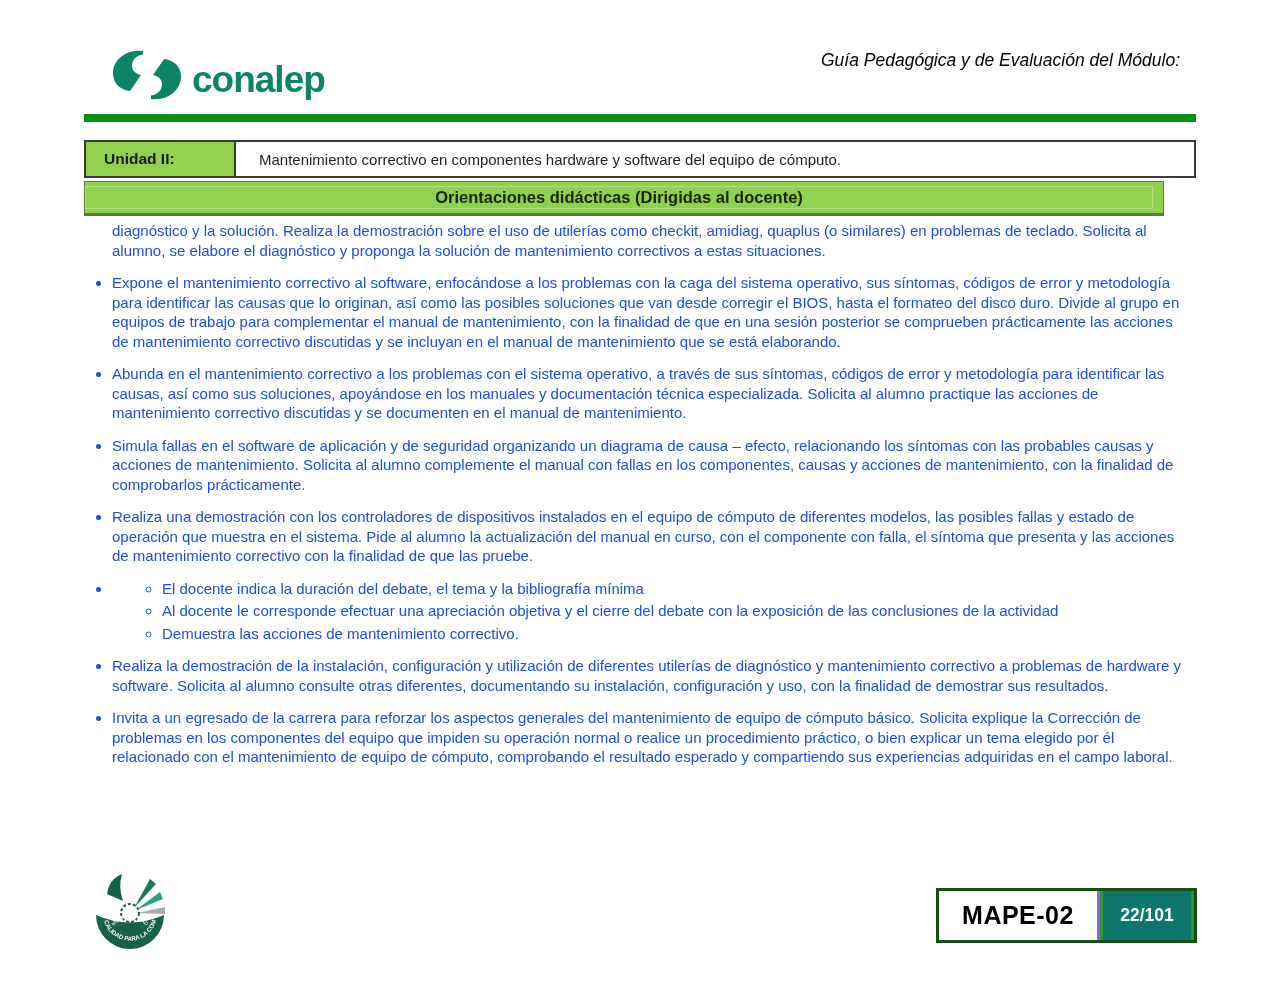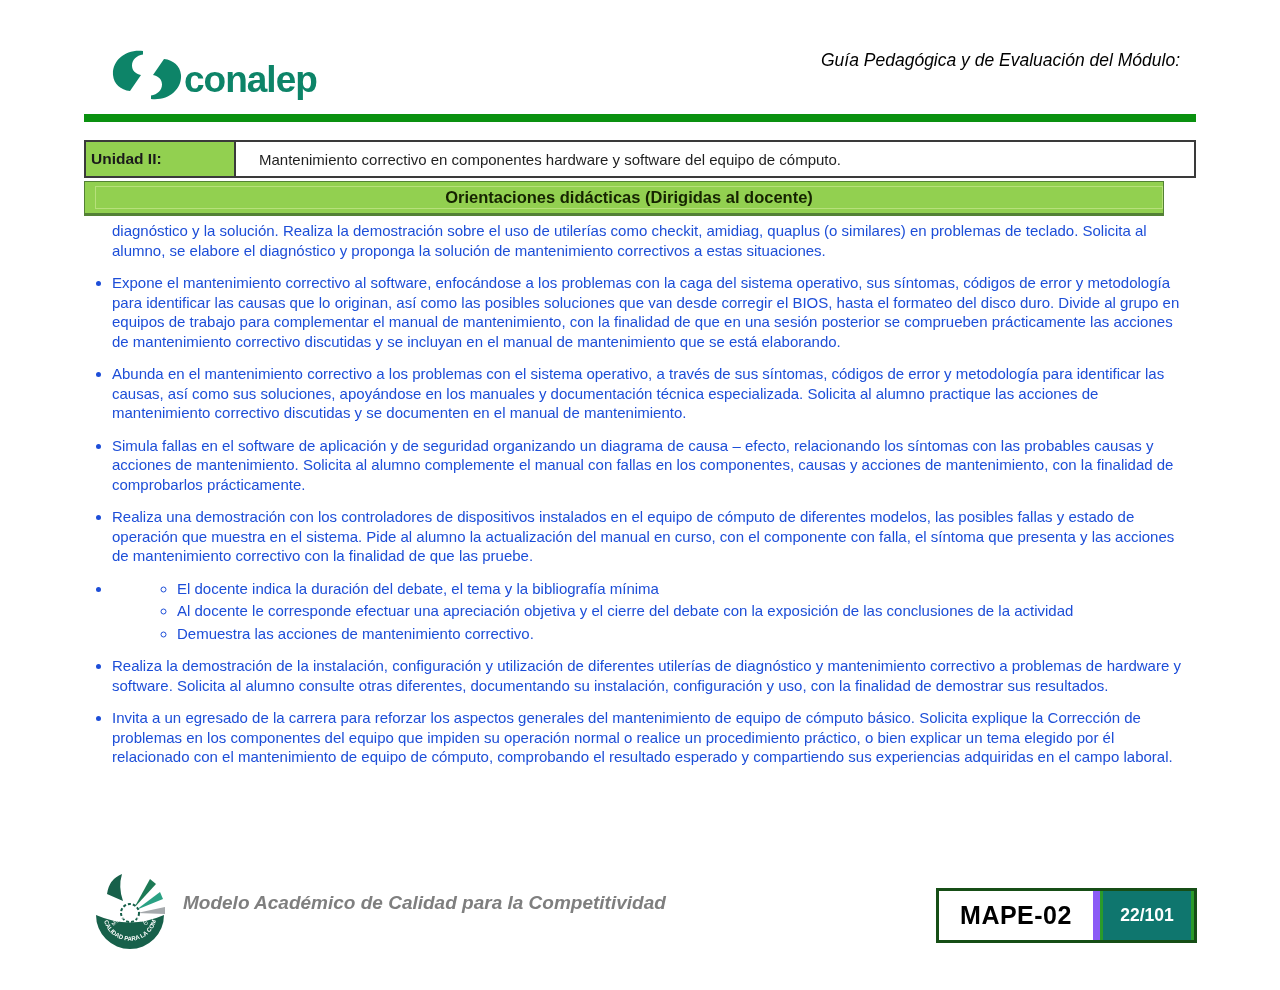--- a/index.html
+++ b/index.html
@@ -2,56 +2,56 @@
 <html><head>
 <meta charset="utf-8">
 <style>
   * { margin:0; padding:0; box-sizing:border-box; }
   html,body { background:#fff; }
   body { font-family:"Liberation Sans", sans-serif; color:#1a1a1a; }
   .page { position:relative; width:1280px; height:990px; background:#fff; overflow:hidden; }
 
   
   .logo-wrap { position:absolute; left:110px; top:50px; display:flex; align-items:flex-end; }
-  .logo-text { font-size:37px; font-weight:700; color:#0d8468; letter-spacing:-1px; line-height:1; padding-bottom:2px; }
+  .logo-text { font-size:37px; font-weight:700; color:#0d8468; letter-spacing:-1px; margin-left:8px; line-height:1; padding-bottom:2px; }
   .doc-title { position:absolute; right:100px; top:50px; text-align:right; font-size:17.5px; line-height:21px; color:#000000; }
   .doc-title .l1 { font-style:italic; }
   .doc-title .l2 { font-style:italic; font-weight:bold; }
   .double-rule { position:absolute; left:84px; width:1112px; top:114px; height:3px;
                  border-top:5px solid #0a9110; border-bottom:3px solid #0a9110; }
 
   
   .unit-row { position:absolute; left:84px; top:140px; width:1112px; height:38px;
               display:flex; border:2px solid #3a3a3a; background:#fff; }
   .unit-label { width:150px; background:#92d050; border-right:2px solid #3a3a3a;
-                font-weight:bold; font-size:15.5px; display:flex; align-items:center; padding-left:5px; }
+                font-weight:bold; font-size:15.5px; display:flex; align-items:center; padding-left:18px; }
   .unit-desc { flex:1; display:flex; align-items:center; padding-left:23px; font-size:15px; color:#1f1f1f; }
 
   .banner { position:absolute; left:84px; top:181px; width:1080px; height:35px;
             background:#92d050; border:1px solid #538135; border-bottom:3px solid #538135;
-            display:flex; align-items:center; justify-content:flex-end; }
+            display:flex; align-items:center; justify-content:flex-start; }
   .banner-inner { width:calc(100% - 10px); height:calc(100% - 8px); border:1px solid #b7e07b;
                   display:flex; align-items:center; justify-content:center;
                   font-weight:bold; font-size:16.5px; color:#152300; }
 
   
   .content { position:absolute; left:92px; top:221px; width:1100px; font-size:15px; line-height:19.5px; color:#1d4ed8; }
   .content p.cont { margin:0 0 13px 20px; }
   ul.bullets { list-style:disc; margin:0; padding-left:20px; }
   ul.bullets > li { margin-bottom:13px; padding-left:0; }
   ul.sub { list-style:circle; margin:11px 0 0 0; padding-left:50px; }
-  ul.sub > li { margin-bottom:3px;margin-left:15px; }
+  ul.sub > li { margin-bottom:3px; }
 
   
   .badge { position:absolute; left:92px; top:866px; }
   .motto { position:absolute; left:183px; top:892px; font-size:19px; font-style:italic; font-weight:bold; color:#7f7f7f; }
   .code-box { position:absolute; left:936px; top:888px; width:261px; height:55px; display:flex;
               border:3px solid #164e16; background:#fff; }
   .code-cell { width:161px; display:flex; align-items:center; justify-content:center;
-               font-weight:bold; font-size:25px; color:#000; border-right:7px solid #8b5cf6; letter-spacing:0.5px; }
+               font-weight:bold; font-size:25px; color:#000; border-right:3px solid #8b5cf6; letter-spacing:0.5px; }
   .page-cell { flex:1; background:#0f766e; color:#fff; display:flex; align-items:center; justify-content:center;
                font-weight:bold; font-size:17.5px; box-shadow:inset 3px 0 0 #2a9b2a, inset -3px 0 0 #2a9b2a; }
 </style>
 </head>
 <body>
 
 <div class="page">
 
   <div class="logo-wrap">
     <svg width="74" height="50" viewBox="0 0 74 50">
@@ -109,20 +109,19 @@
       <text font-size="6" fill="#ffffff" font-family="Liberation Sans, sans-serif" font-weight="bold">
         <textPath href="#arcBottom">CALIDAD PARA LA COMPETITIVIDAD</textPath>
       </text>
       <path id="arcInner" d="M22 60 a20 20 0 0 1 32 0" fill="none"></path>
       <text font-size="5" fill="#ffffff" font-family="Liberation Sans, sans-serif">
         <textPath href="#arcInner">MODELO ACADÉMICO</textPath>
       </text>
     </svg>
   </div>
 
-  <div class="motto">Modelo Académico de Calidad para la Competitividad</div>
 
   <div class="code-box">
     <div class="code-cell">MAPE-02</div>
     <div class="page-cell">22/101</div>
   </div>
 
 </div>
 
 </body></html>

